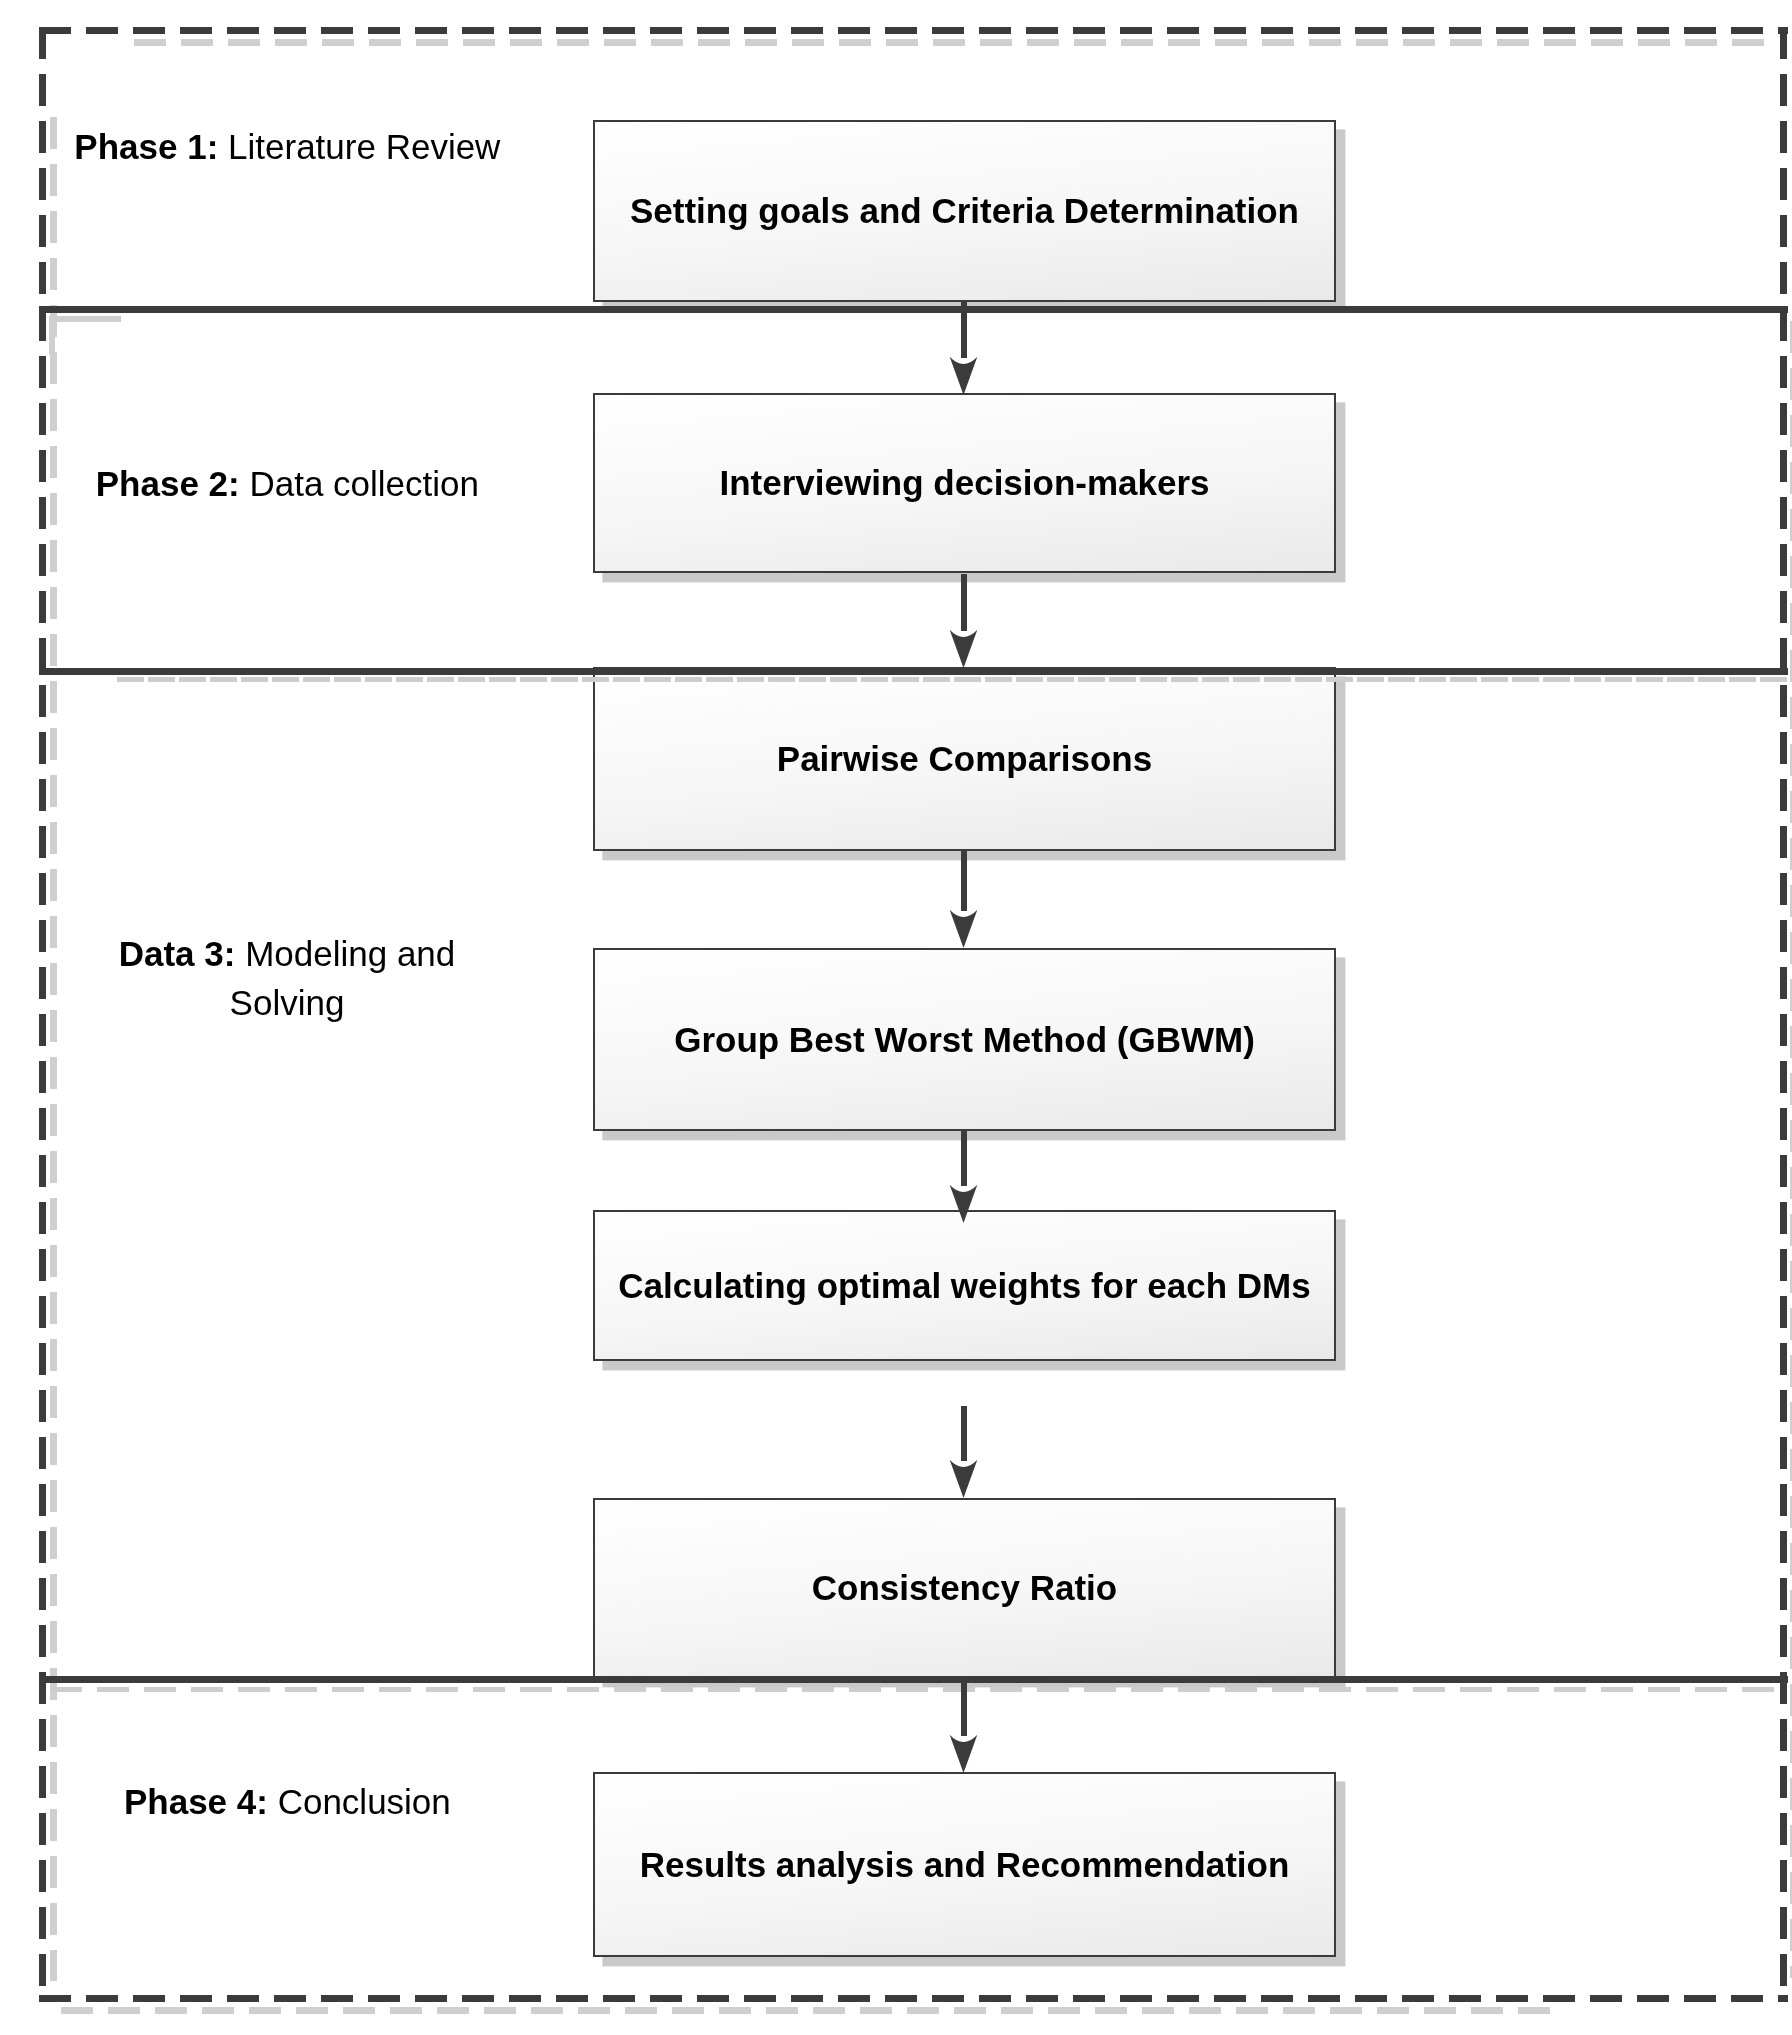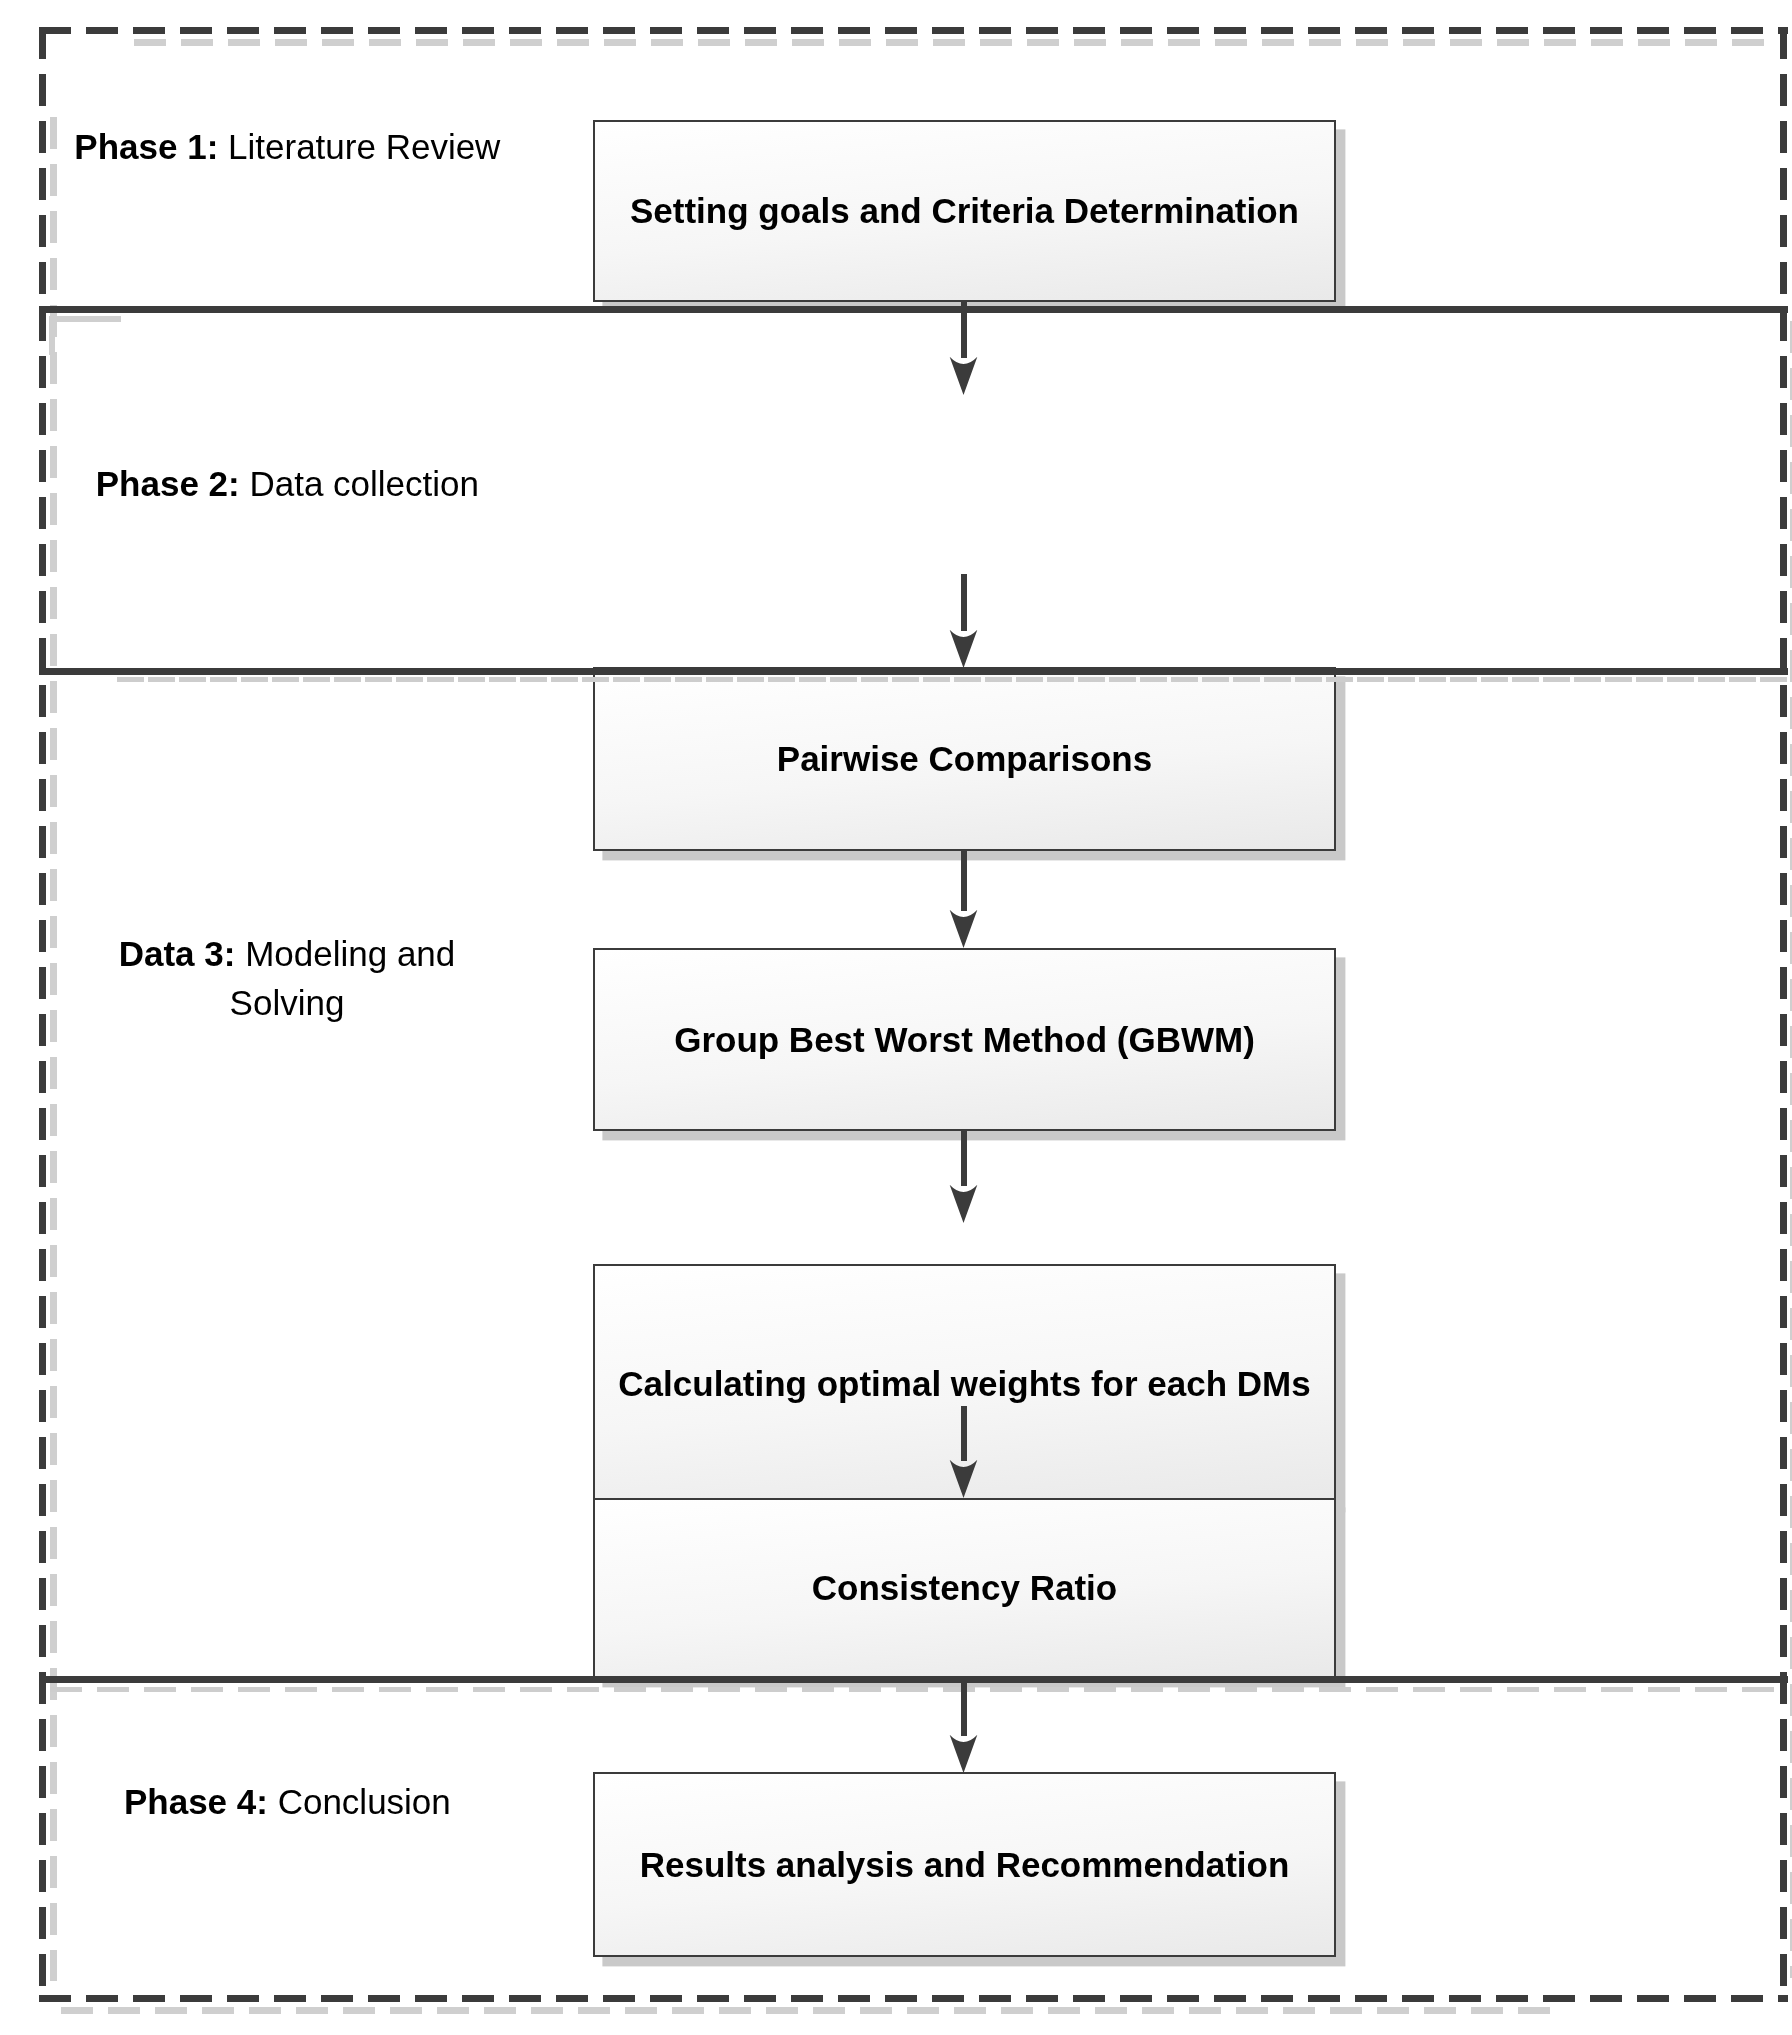--- a/index.html
+++ b/index.html
@@ -90,27 +90,30 @@
   <div class="phase-label" style="left:60px;top:929px;width:414px">
     <span class="b">Data 3:</span><span> Modeling and Solving</span>
   </div>
   <div class="phase-label" style="left:13.4px;top:1777px;width:508px">
     <span class="b">Phase 4:</span><span> Conclusion</span>
   </div>
 
   <div class="node" style="top:120px;height:182px">
     <span>Setting goals and Criteria Determination</span>
   </div>
+  <div class="node" style="top:393px;height:180px">
+    <span>Interviewing decision-makers</span>
+  </div>
   <div class="node" style="top:948px;height:183px">
     <span>Group Best Worst Method (GBWM)</span>
   </div>
   <div class="node" style="top:667px;height:184px">
     <span>Pairwise Comparisons</span>
   </div>
-  <div class="node" style="top:1264px;height:239px">
+  <div class="node" style="top:1210px;height:151px">
     <span>Calculating optimal weights for each DMs</span>
   </div>
   <div class="node" style="top:1498px;height:180px">
     <span>Consistency Ratio</span>
   </div>
   <div class="node" style="top:1772px;height:185px">
     <span>Results analysis and Recommendation</span>
   </div>
 
   <div class="arrow" style="left:944px;top:301px;height:94px">

